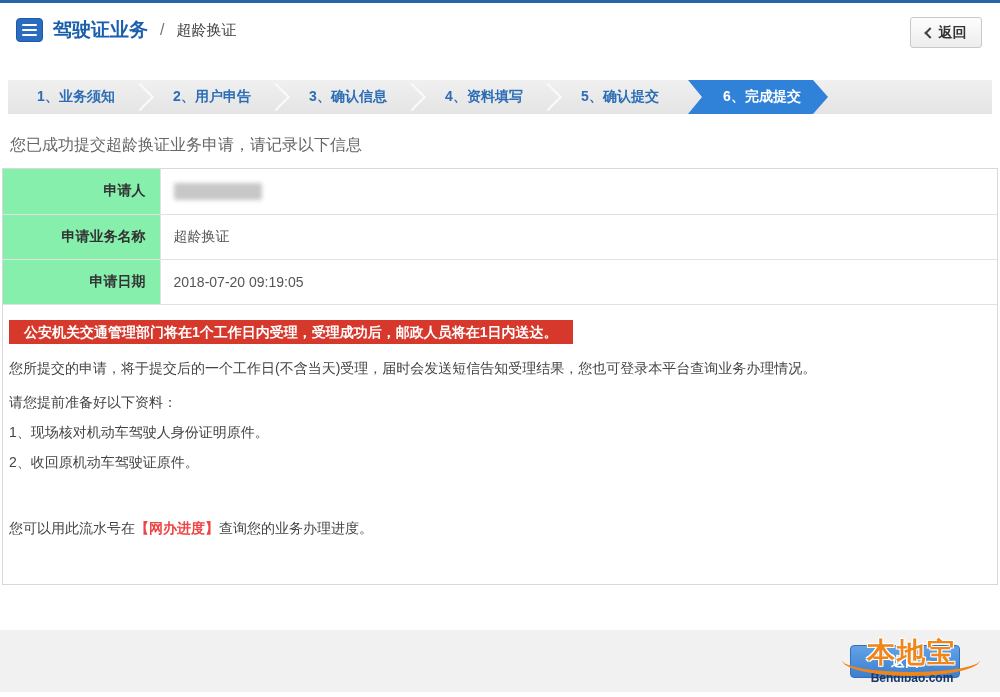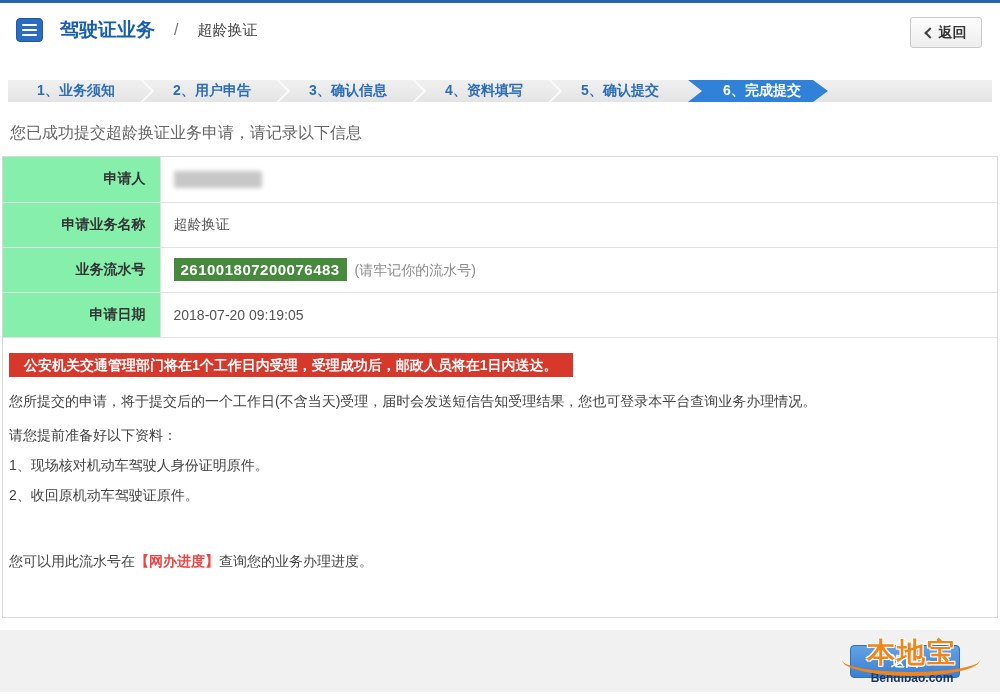--- a/index.html
+++ b/index.html
@@ -2,31 +2,31 @@
 <html><head>
 <meta charset="utf-8">
 <style>
   * { margin:0; padding:0; box-sizing:border-box; }
   html,body { width:1000px; font-family:"Liberation Sans","DejaVu Sans",sans-serif; background:#fff; }
   .page { position:relative; width:1000px; height:697px; background:#fff; overflow:hidden; }
   .topbar { height:3px; background:#2a64a8; }
 
   
   .header { position:relative; height:60px; padding:14px 16px 0 16px; }
-  .hdr-left { display:flex; align-items:center; gap:17px; }
+  .hdr-left { display:flex; align-items:center; gap:10px; }
   .list-icon { width:27px; height:24px; background:#2a6cc0; border-radius:4px; display:flex; flex-direction:column; justify-content:center; gap:3px; padding:4px 5px; border:1px solid #1f59a3; }
   .list-icon i { display:block; height:2px; background:#fff; border-radius:1px; }
   .hdr-title { font-size:19px; font-weight:bold; color:#1a5fad; }
   .hdr-sep { font-size:16px; color:#777; margin:0 2px; }
   .hdr-sub { font-size:15px; color:#444; }
   .back-btn { position:absolute; right:18px; top:14px; width:72px; height:31px; background:linear-gradient(#fdfdfd,#ededed); border:1px solid #c9c9c9; border-radius:3px; font-size:14px; color:#333; font-weight:bold; display:flex; align-items:center; justify-content:center; gap:5px; cursor:pointer; }
   .chev-left { display:inline-block; width:8px; height:8px; border-left:2px solid #444; border-bottom:2px solid #444; transform:rotate(45deg); }
 
   
-  .wizard { position:relative; margin:17px 8px 0 8px; height:22px; background:linear-gradient(#f0f0f0,#e4e4e4); display:flex; overflow:hidden; }
+  .wizard { position:relative; margin:17px 8px 0 8px; height:34px; background:linear-gradient(#f0f0f0,#e4e4e4); display:flex; overflow:hidden; }
   .step { position:relative; width:136px; display:flex; align-items:center; justify-content:center; font-size:14px; font-weight:bold; color:#2c6db5; }
   .step .sep { position:absolute; right:-6px; top:50%; width:20px; height:20px; transform:translateY(-50%) rotate(45deg); border-top:2px solid #fafafa; border-right:2px solid #fafafa; }
   .step.active { background:#2f82d8; color:#fff; width:140px; clip-path:polygon(0 0, calc(100% - 15px) 0, 100% 50%, calc(100% - 15px) 100%, 0 100%, 14px 50%); padding-left:8px; }
 
   
   .success-heading { margin:21px 10px 0 10px; font-size:16px; color:#666; }
 
   
   .info-box { margin:12px 2px 0 2px; border:1px solid #d9d9d9; border-bottom:1px solid #d9d9d9; }
   table.info { width:100%; border-collapse:collapse; }
@@ -107,27 +107,20 @@
       <tbody>
           <tr>
         <th>申请人</th>
         <td><span class="redacted"></span></td>
       </tr>
       <tr>
         <th>申请业务名称</th>
         <td>超龄换证</td>
       </tr>
       <tr>
-        <th>业务流水号</th>
-        <td>
-          <span class="badge-green">261001807200076483</span>
-          <span class="badge-note">(请牢记你的流水号)</span>
-        </td>
-      </tr>
-      <tr>
         <th>申请日期</th>
         <td>2018-07-20 09:19:05</td>
       </tr>
     </tbody>
       </table>
 
     <div class="notice">
       <span class="alert-red">公安机关交通管理部门将在1个工作日内受理，受理成功后，邮政人员将在1日内送达。</span>
       <p>您所提交的申请，将于提交后的一个工作日(不含当天)受理，届时会发送短信告知受理结果，您也可登录本平台查询业务办理情况。</p>
       <p>请您提前准备好以下资料：</p>

